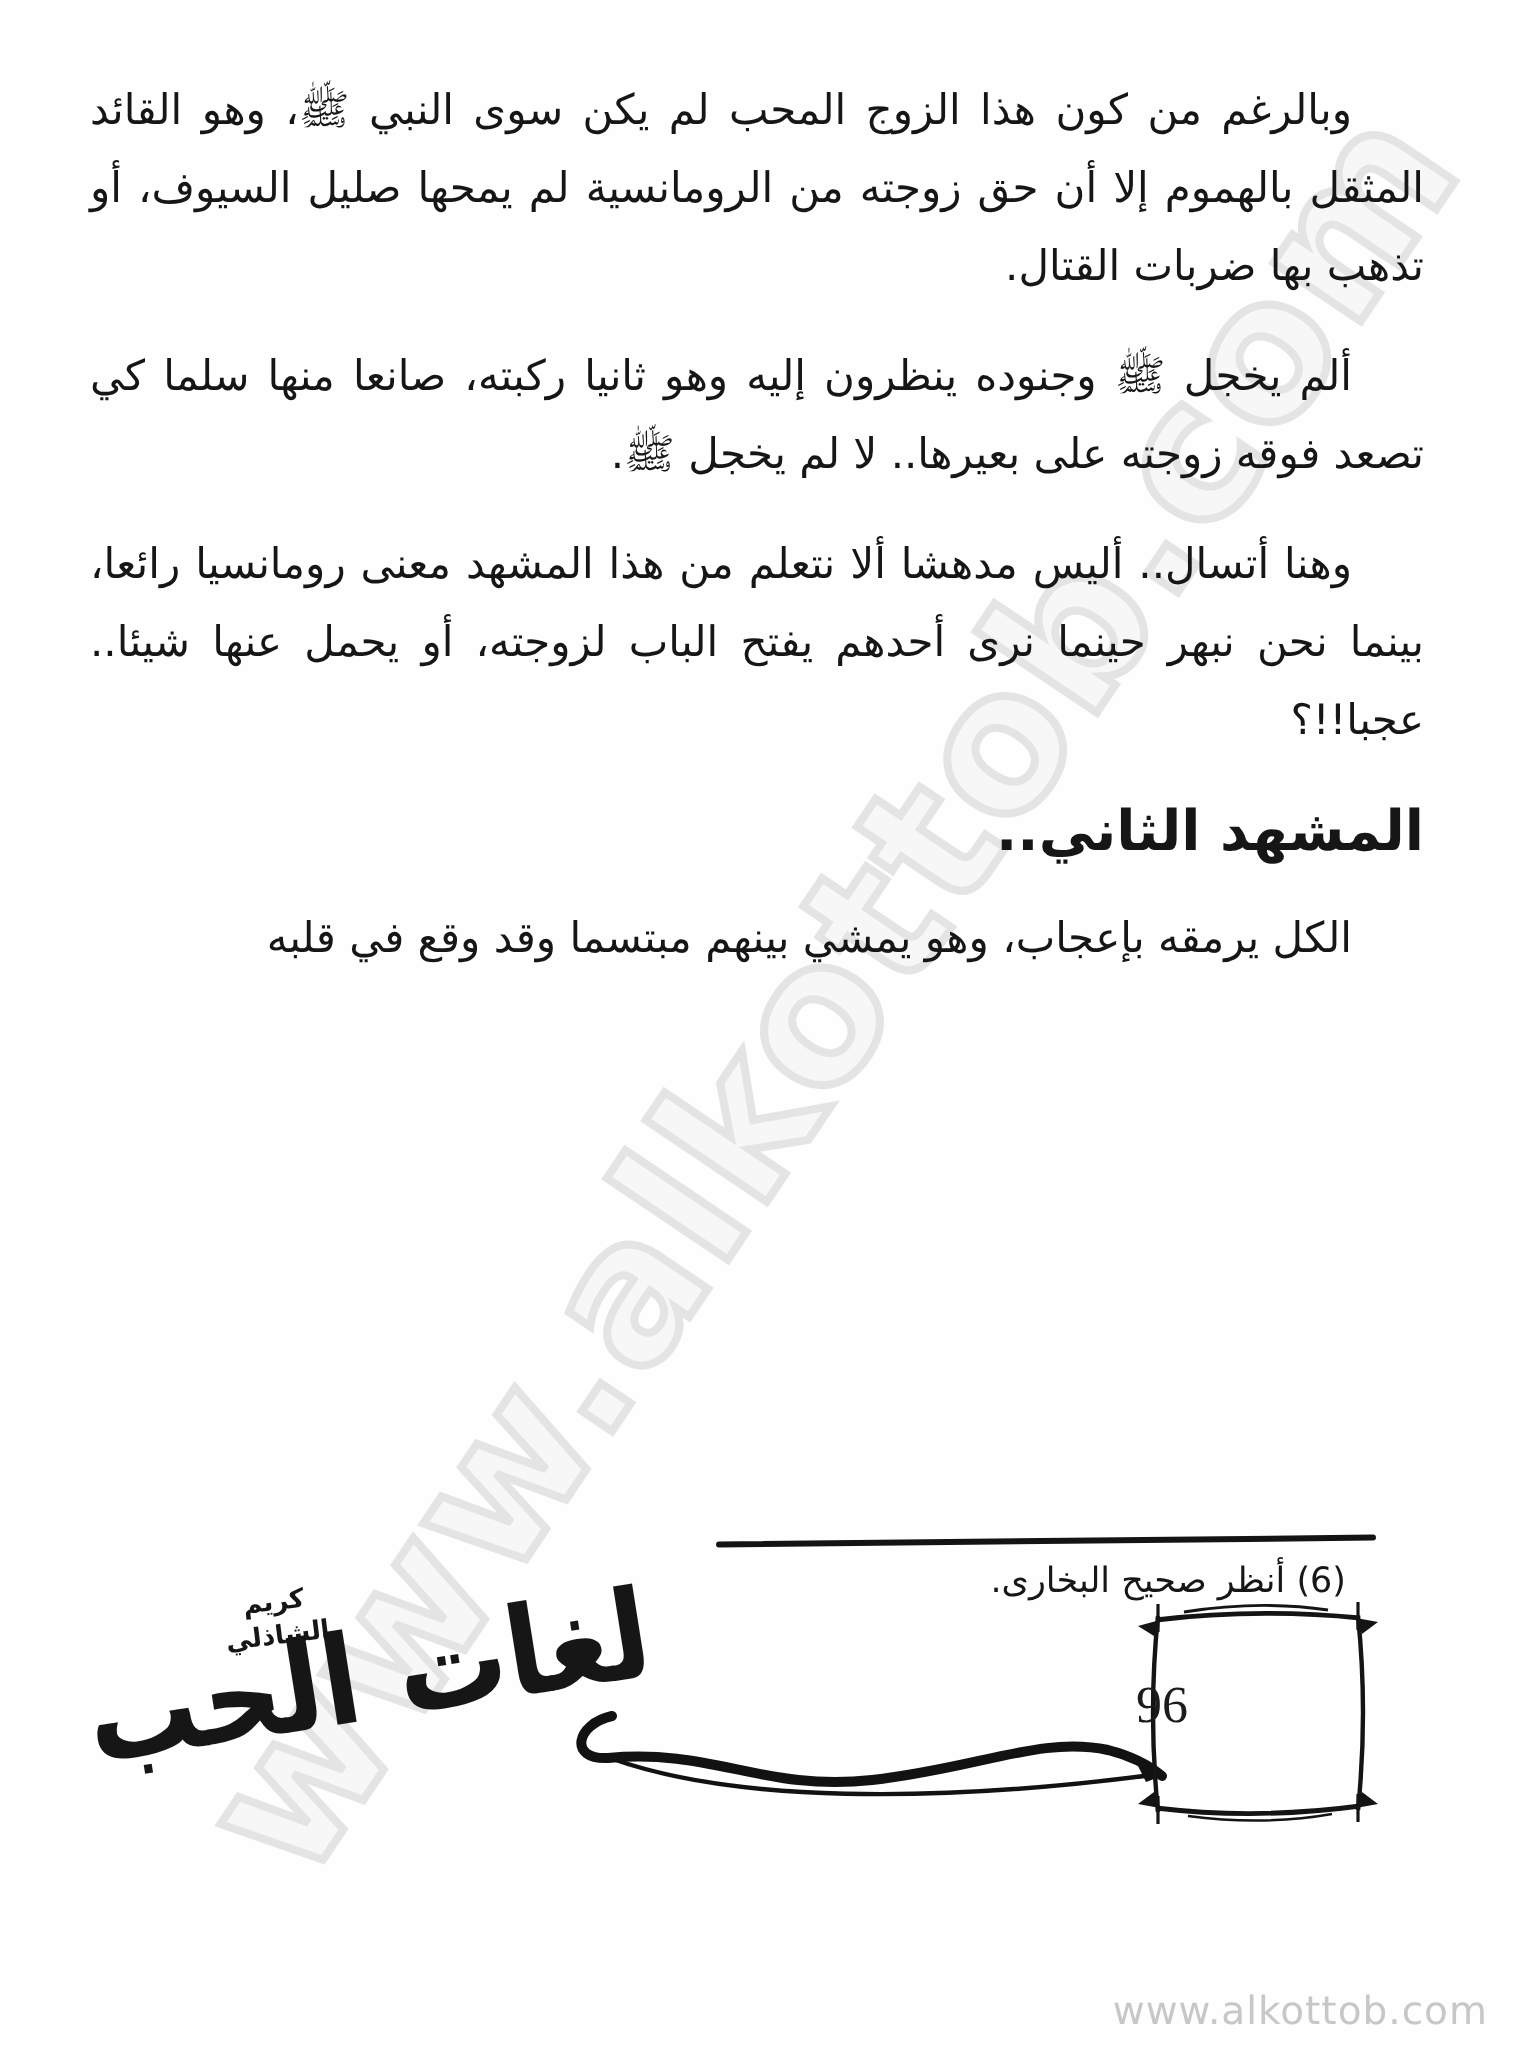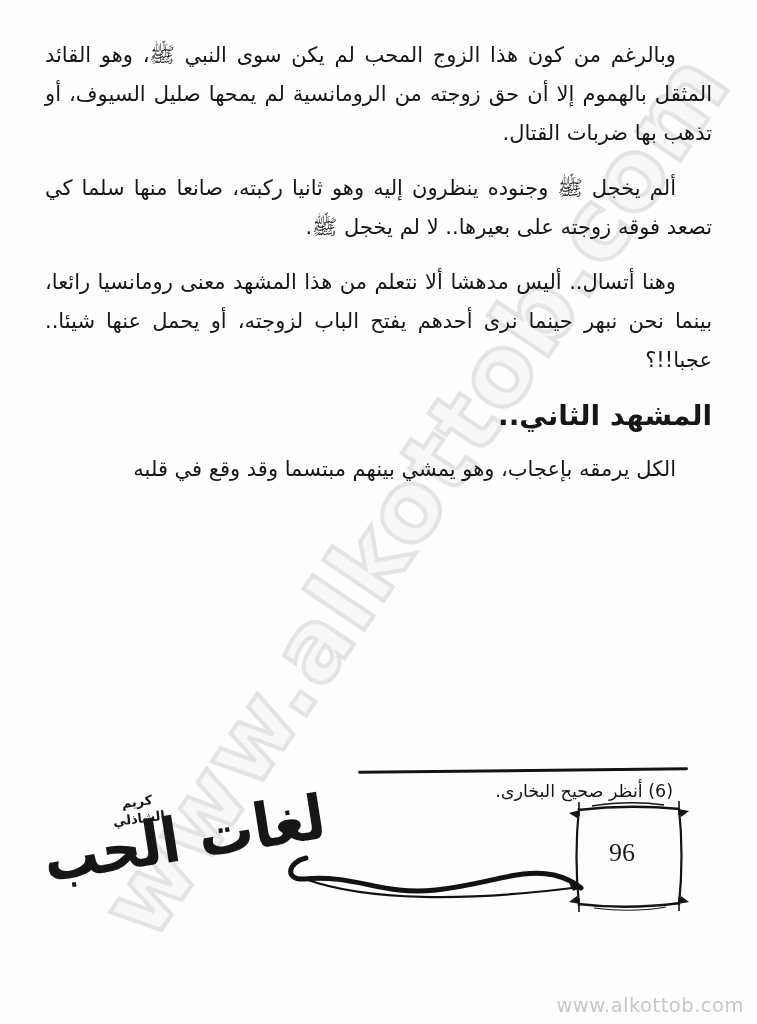--- a/index.html
+++ b/index.html
@@ -49,21 +49,21 @@
   .title-script {
     position:absolute; left:-4px; top:40px; width:280px;
     font-size:55px; font-weight:900; letter-spacing:-2px;
     transform:rotate(-9deg) scaleY(1.12);
     transform-origin:left center; direction:rtl; white-space:nowrap;
   }
   .swash { position:absolute; left:284px; top:846px; z-index:1; }
   
   .pagebox { position:absolute; left:568px; top:796px; width:122px; height:122px; z-index:1; }
   .pagebox .num {
-    position:absolute; left:0; right:14px; top:42px; text-align:center;
+    position:absolute; left:0; right:14px; top:42px; text-align:left;
     font-family:"Liberation Serif", serif; font-size:26px; color:#1c1c1c;
   }
   .site-url {
     position:absolute; right:13px; bottom:7px; z-index:1;
     font-size:19.5px; color:#c7c7c7; letter-spacing:0.5px;
   }
 </style>
 </head>
 <body>
 

